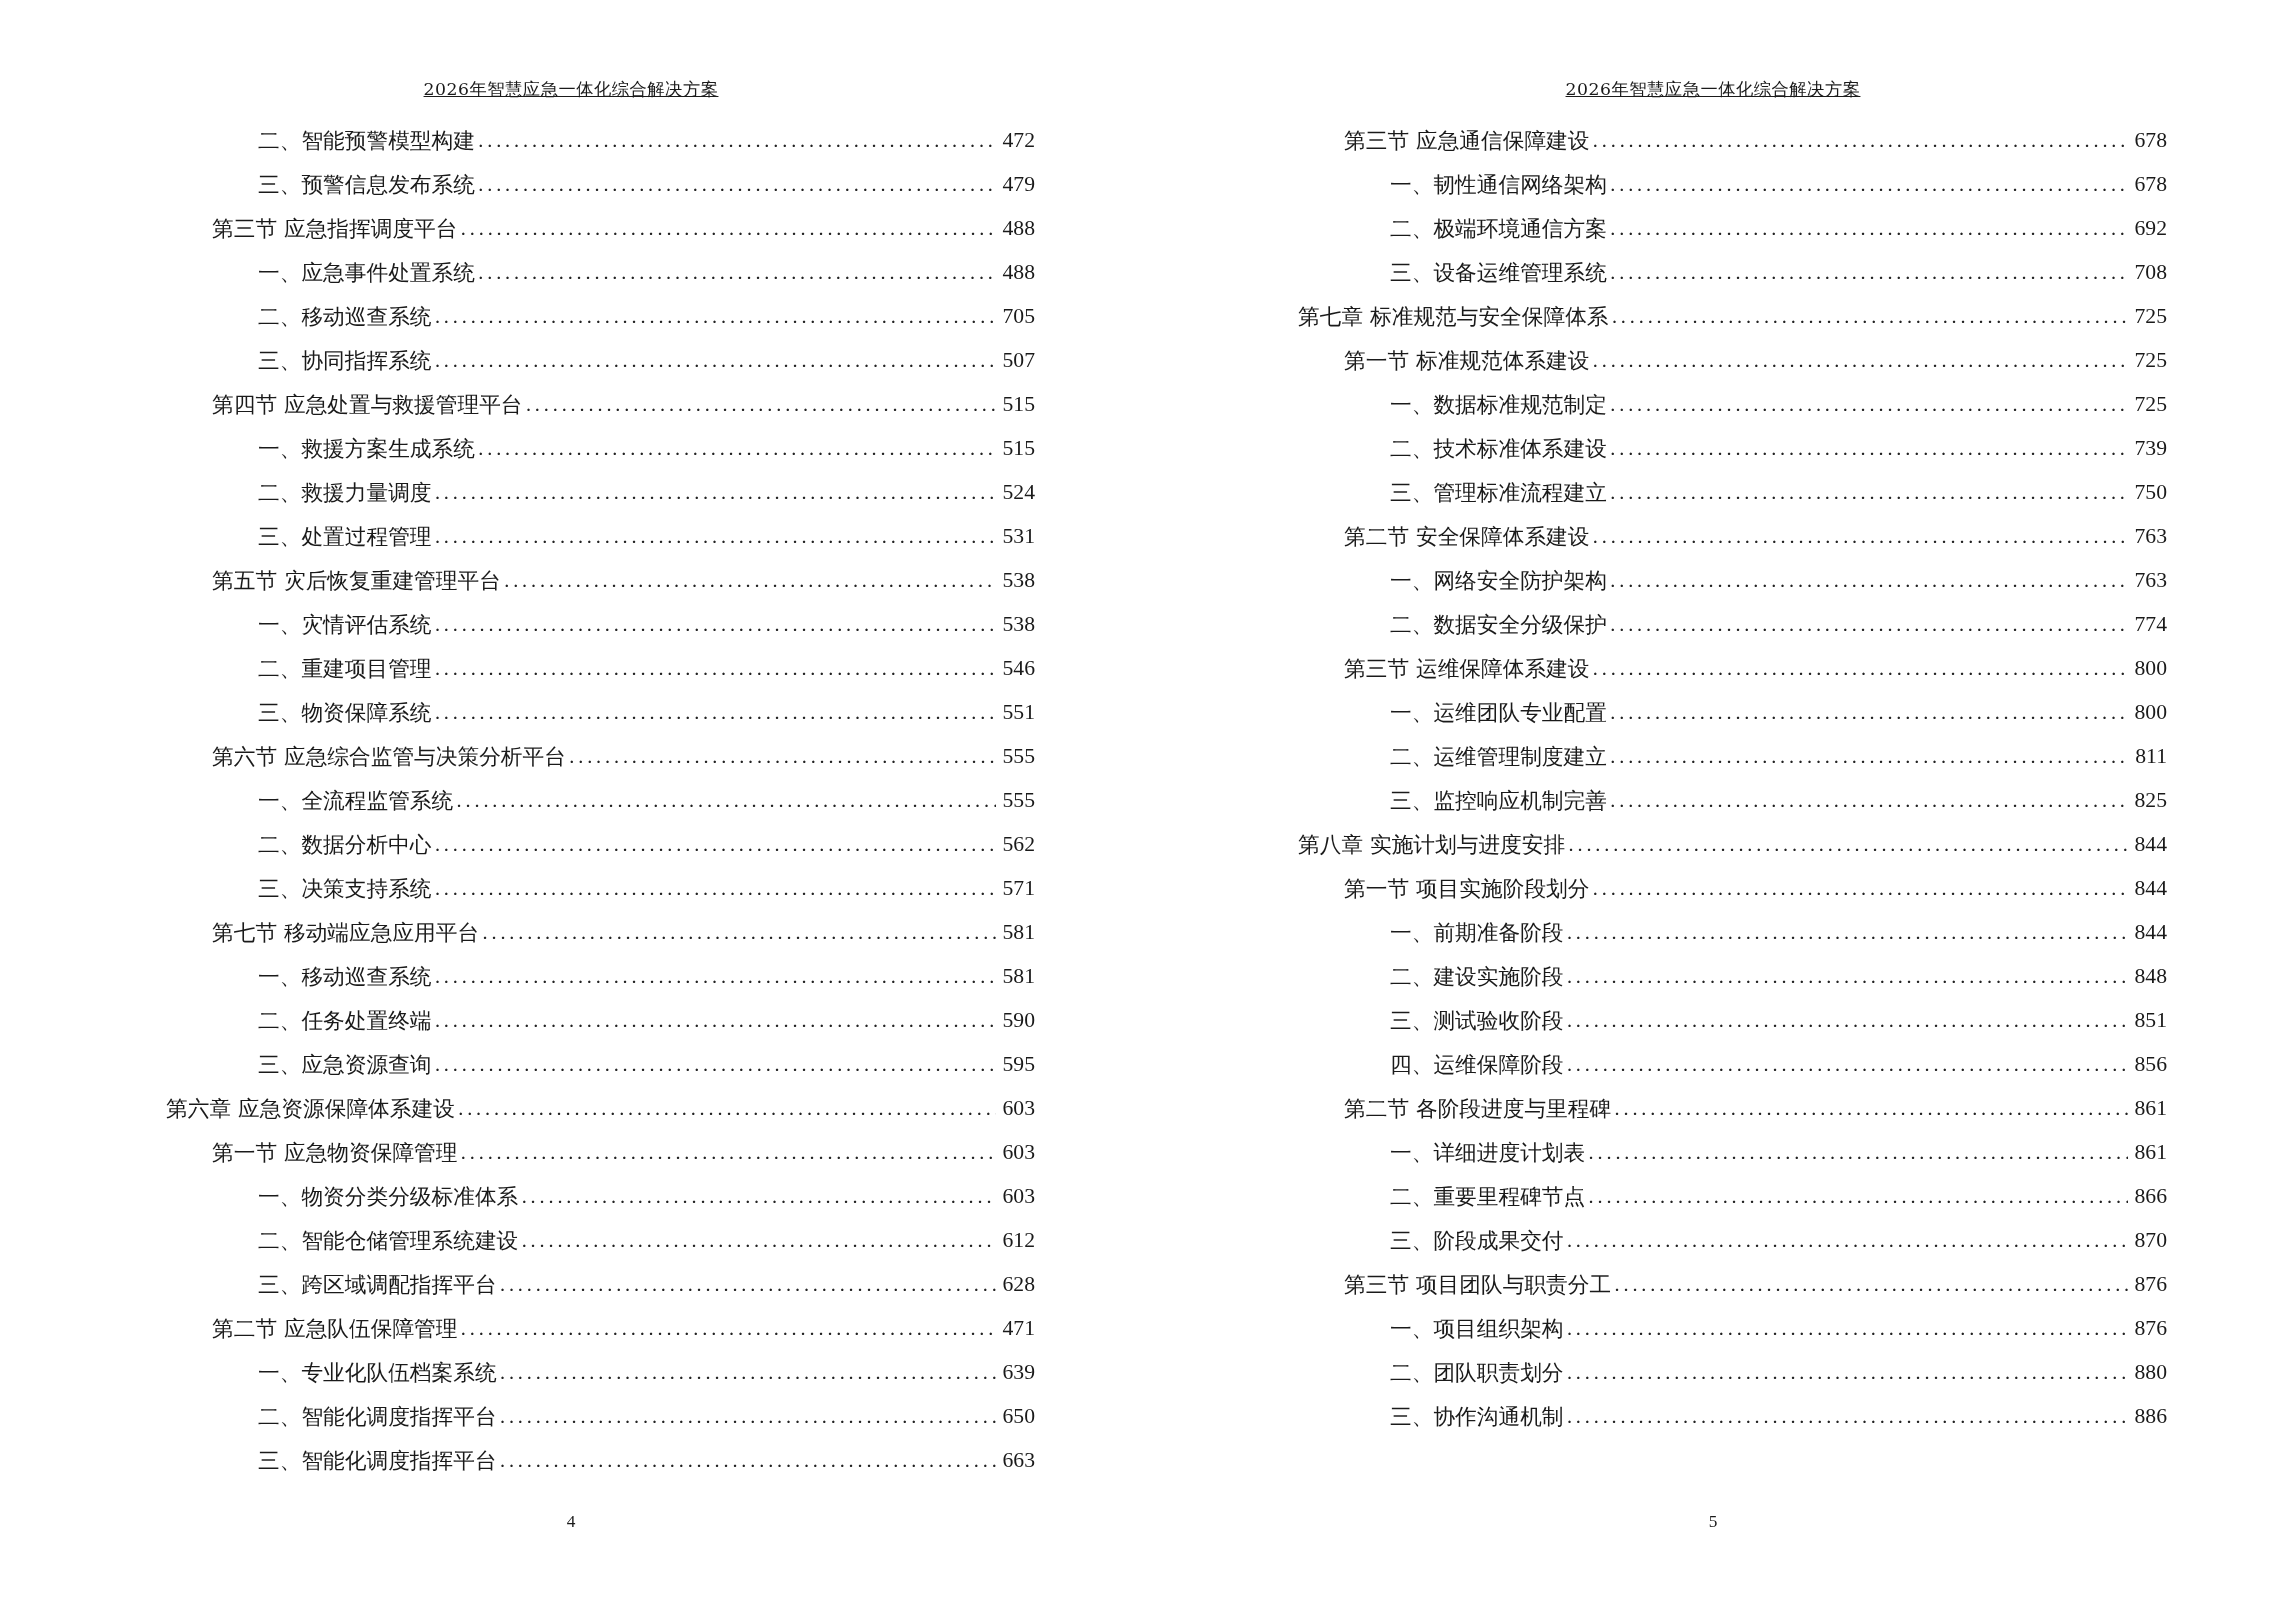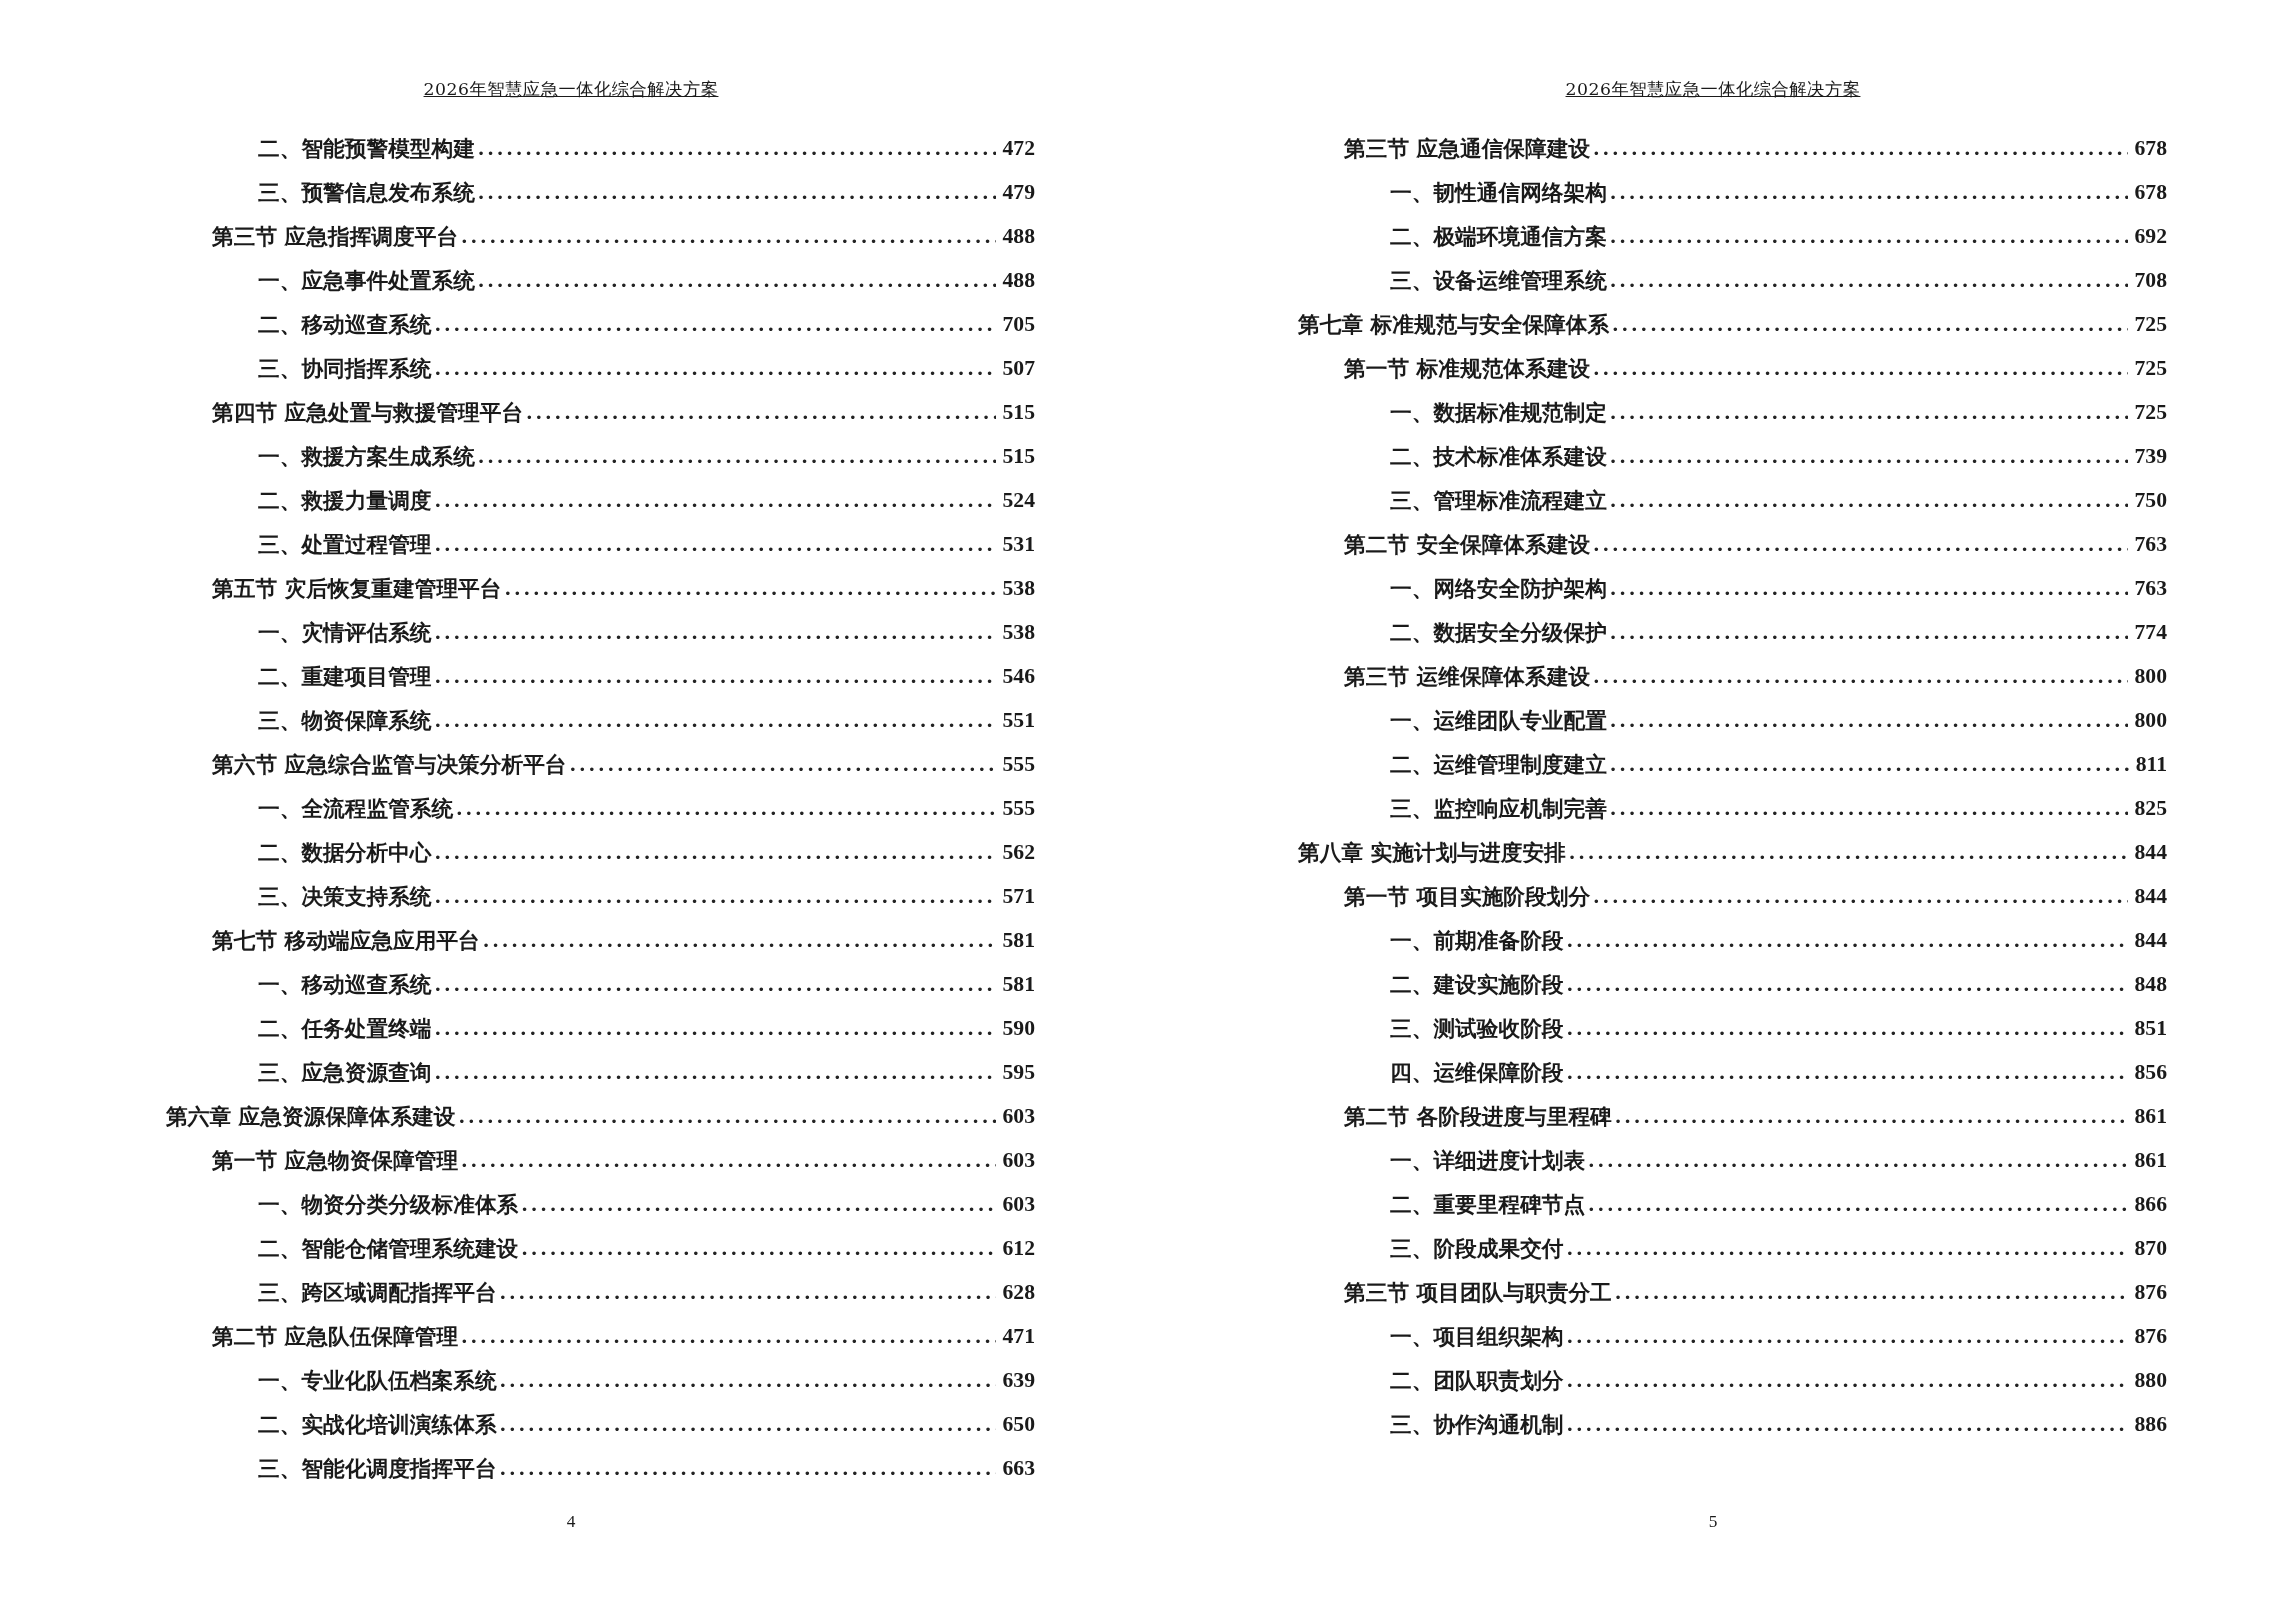--- a/index.html
+++ b/index.html
@@ -2,21 +2,21 @@
 <html style="font-size:7.7px"><head>
 <meta charset="utf-8">
 <style>
   html, body { margin:0; padding:0; }
   body { width:2284px; height:1622px; background:#ffffff; position:relative; overflow:hidden;
          font-family:"DejaVu Serif", "Liberation Serif", serif; color:#1a1a1a; }
   .page { position:absolute; top:0; width:1142px; height:1622px; }
   .page.left { left:0; }
   .page.right { left:1142px; }
   .header { position:absolute; top:77px; left:0; width:100%; text-align:center; font-size:17.3px; letter-spacing:0.5px;text-decoration:underline; }
-  .toc { position:absolute; top:126px;font-weight:bold; }
+  .toc { position:absolute; top:118px; }
   .page.left .toc { left:166px; width:869px; }
   .page.right .toc { left:156px; width:869px; }
   .row { height:44px; display:flex; align-items:center; font-size:21.7px; }
   .row .title { white-space:nowrap; padding-right:2.9px; }
   .row .dots { flex:1; overflow:hidden; white-space:nowrap; letter-spacing:2.9px; color:#222; font-size:19px; }
   .row .dots::before { content:"..................................................................................................................................................................................................................."; }
   .row .num { padding-left:6.7px; white-space:nowrap; font-family:"Liberation Serif", serif; }
   .lvl1 { padding-left:0; }
   .lvl2 { padding-left:46px; }
   .lvl3 { padding-left:92px; }
@@ -167,21 +167,21 @@
         <span class="title">第二节  应急队伍保障管理</span>
         <span class="dots"></span>
         <span class="num">471</span>
       </div>
       <div class="row lvl3">
         <span class="title">一、专业化队伍档案系统</span>
         <span class="dots"></span>
         <span class="num">639</span>
       </div>
       <div class="row lvl3">
-        <span class="title">二、实战化培训演练体系</span>
+        <span class="title">二、智能化调度指挥平台</span>
         <span class="dots"></span>
         <span class="num">650</span>
       </div>
       <div class="row lvl3">
         <span class="title">三、智能化调度指挥平台</span>
         <span class="dots"></span>
         <span class="num">663</span>
       </div>
     </div>
   <div class="footer">4</div>

